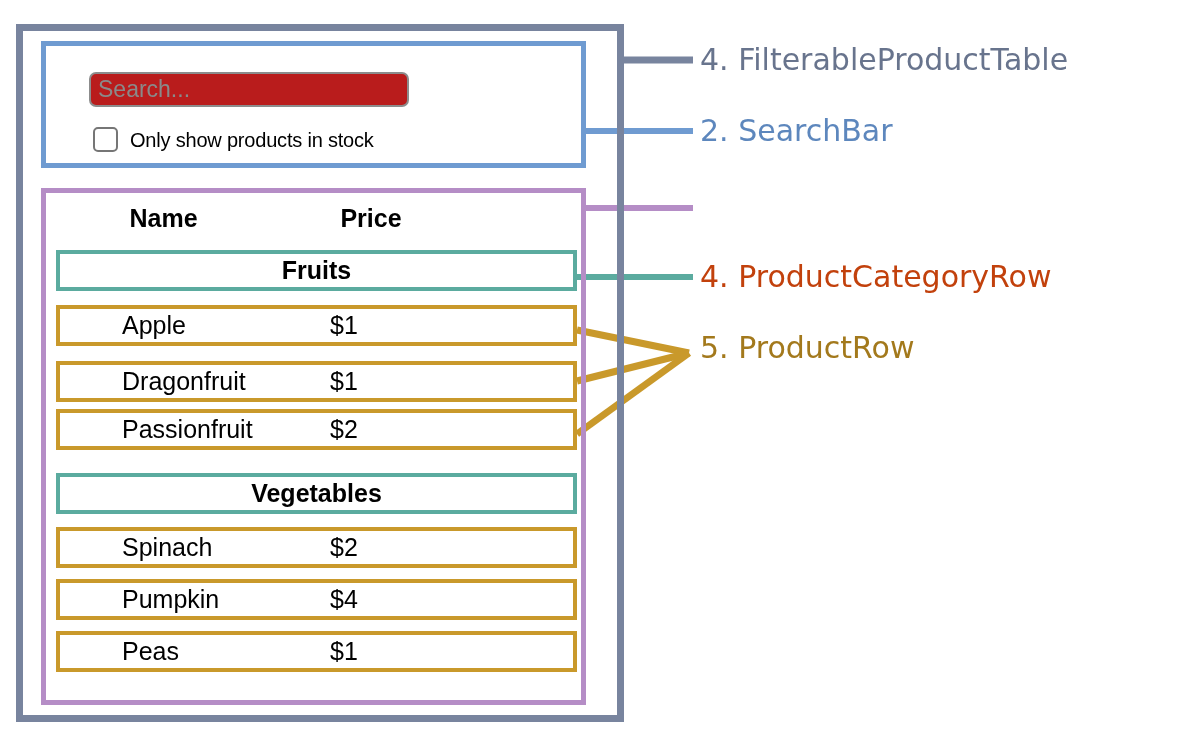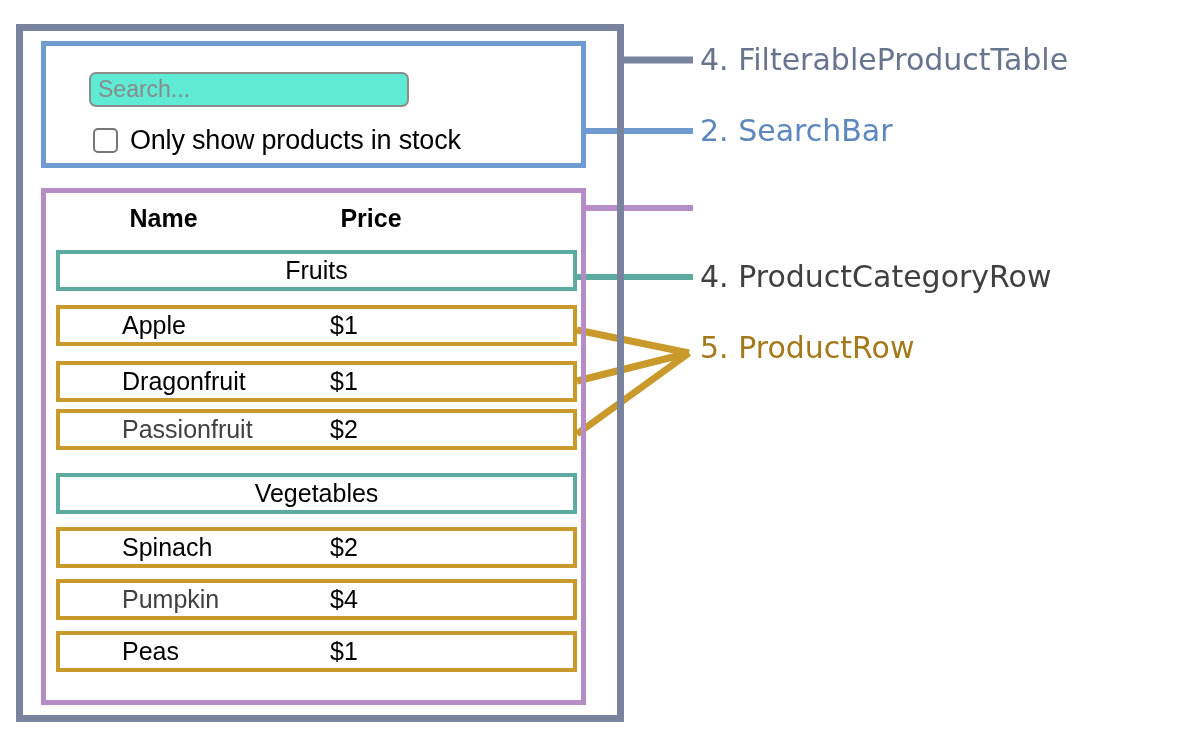--- a/index.html
+++ b/index.html
@@ -57,21 +57,21 @@
   
   #search-input {
     position: absolute;
     left: 89px;
     top: 72px;
     width: 320px;
     height: 35px;
     box-sizing: border-box;
     border: 2px solid #8c8c8c;
     border-radius: 7px;
-    background: #5eead4;
+    background: #b91c1c;
     font-family: "Liberation Sans", sans-serif;
     font-size: 23px;
     color: #000000;
     padding: 0 7px;
     outline: none;
   }
   #search-input::placeholder {
     color: #8a8a8a;
     opacity: 1;
   }
@@ -91,21 +91,21 @@
     border: 2.5px solid #767676;
     border-radius: 5px;
     background: #ffffff;
     flex: 0 0 auto;
     margin: 0;
     -webkit-appearance: none;
     appearance: none;
     cursor: pointer;
   }
   #instock-label {
-    font-size: 27px;
+    font-size: 20px;
     color: #000000;
     line-height: 1;
     white-space: nowrap;
     letter-spacing: -0.2px;
   }
 
   
   #table-head {
     position: absolute;
     left: 56px;
@@ -130,21 +130,21 @@
     background: #ffffff;
     display: flex;
     align-items: center;
   }
   .cat-row {
     height: 41px;
     border: 4px solid #5bab9f;
     justify-content: center;
   }
   .cat-row .cat-label {
-    font-weight: normal;
+    font-weight: bold;
     font-size: 25px;
     color: #000000;
     text-align: center;
     width: 100%;
     box-sizing: border-box;
   }
   .prod-row {
     height: 41px;
     border: 4px solid #c9992b;
   }
@@ -156,35 +156,35 @@
     color: #000000;
     white-space: nowrap;
     margin-left: 48px;
   }
   .prod-row .cell-price {
     width: 120px;
     box-sizing: border-box;
     font-size: 25px;
     color: #000000;
   }
-  .prod-row.out-of-stock .cell-name { color: #404040; }
+  .prod-row.out-of-stock .cell-name { color: #000000; }
 
   
   .legend-item {
     position: absolute;
     font-family: "DejaVu Sans", sans-serif;
     font-size: 30px;
     letter-spacing: 0px;
     white-space: nowrap;
     line-height: 1;
   }
   #legend-1 { left: 700px; top: 45px;  color: #68748d; }
   #legend-2 { left: 700px; top: 116px; color: #5d87bd; }
   #legend-3 { left: 700px; top: 193px; color: #9d6fb4; }
-  #legend-4 { left: 700px; top: 262px; color: #404040; text-align: center; }
+  #legend-4 { left: 700px; top: 262px; color: #c2410c; text-align: center; }
   #legend-5 { left: 700px; top: 333px; color: #a3791c; }
 
   #leader-svg {
     position: absolute;
     left: 0; top: 0;
     width: 1200px;
     height: 744px;
     pointer-events: none;
   }
 </style>

